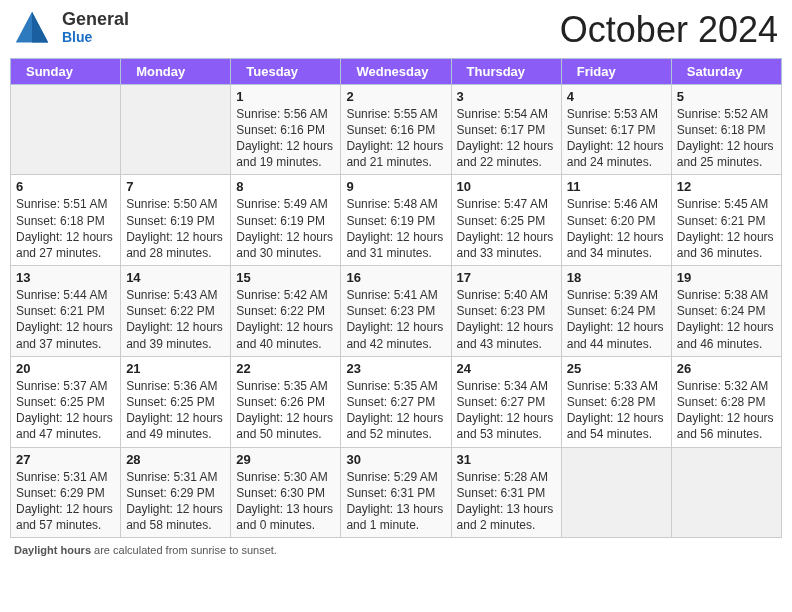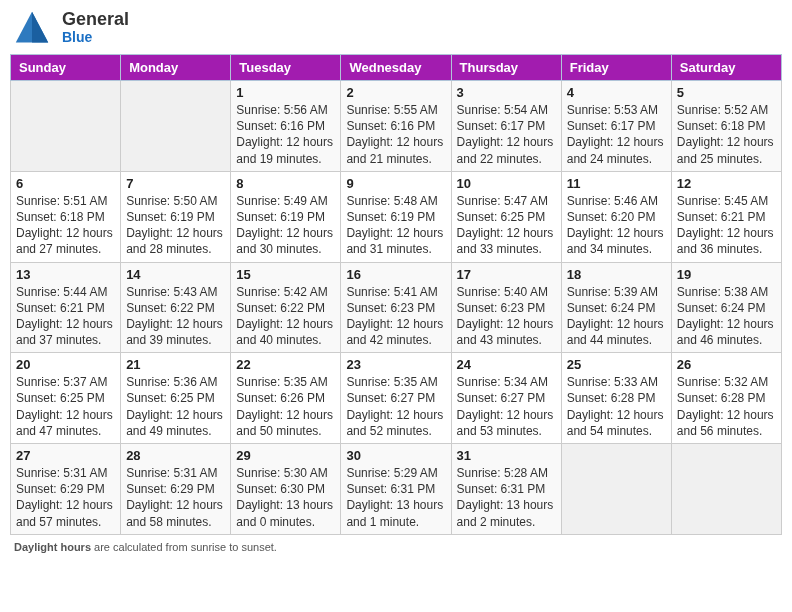--- a/index.html
+++ b/index.html
@@ -54,24 +54,24 @@
     .location {
       font-size: 16px;
       color: #444;
     }
     table {
       width: 100%;
       border-collapse: collapse;
       table-layout: fixed;
     }
     thead th {
-      background-color: #a21caf;
+      background-color: #8b5cf6;
       color: #fff;
       text-align: left;
-      padding: 5px 8px;
+      padding: 5px 15px;
       font-size: 13px;
       font-weight: bold;
       border: 1px solid #b0c4d8;
     }
     tbody td {
       border: 1px solid #ccc;
       vertical-align: top;
       padding: 4px 5px;
       font-size: 10.5px;
       color: #222;
@@ -116,20 +116,21 @@
     <svg class="logo-svg" viewBox="0 0 40 40">
       <polygon points="20,2 38,36 2,36" fill="#2e7abf"></polygon>
       <polygon points="20,2 38,36 20,36" fill="#1a5fa0"></polygon>
     </svg>
     <div class="logo-text">
       <span class="logo-general">General</span>
       <span class="logo-blue">Blue</span>
     </div>
   </div>
   <div class="title-block">
+    <div class="month-title">October 2024</div>
   </div>
 </div>
 
 <table>
   <thead>
     <tr>
     <th>Sunday</th>
         <th>Monday</th>
         <th>Tuesday</th>
         <th>Wednesday</th>

